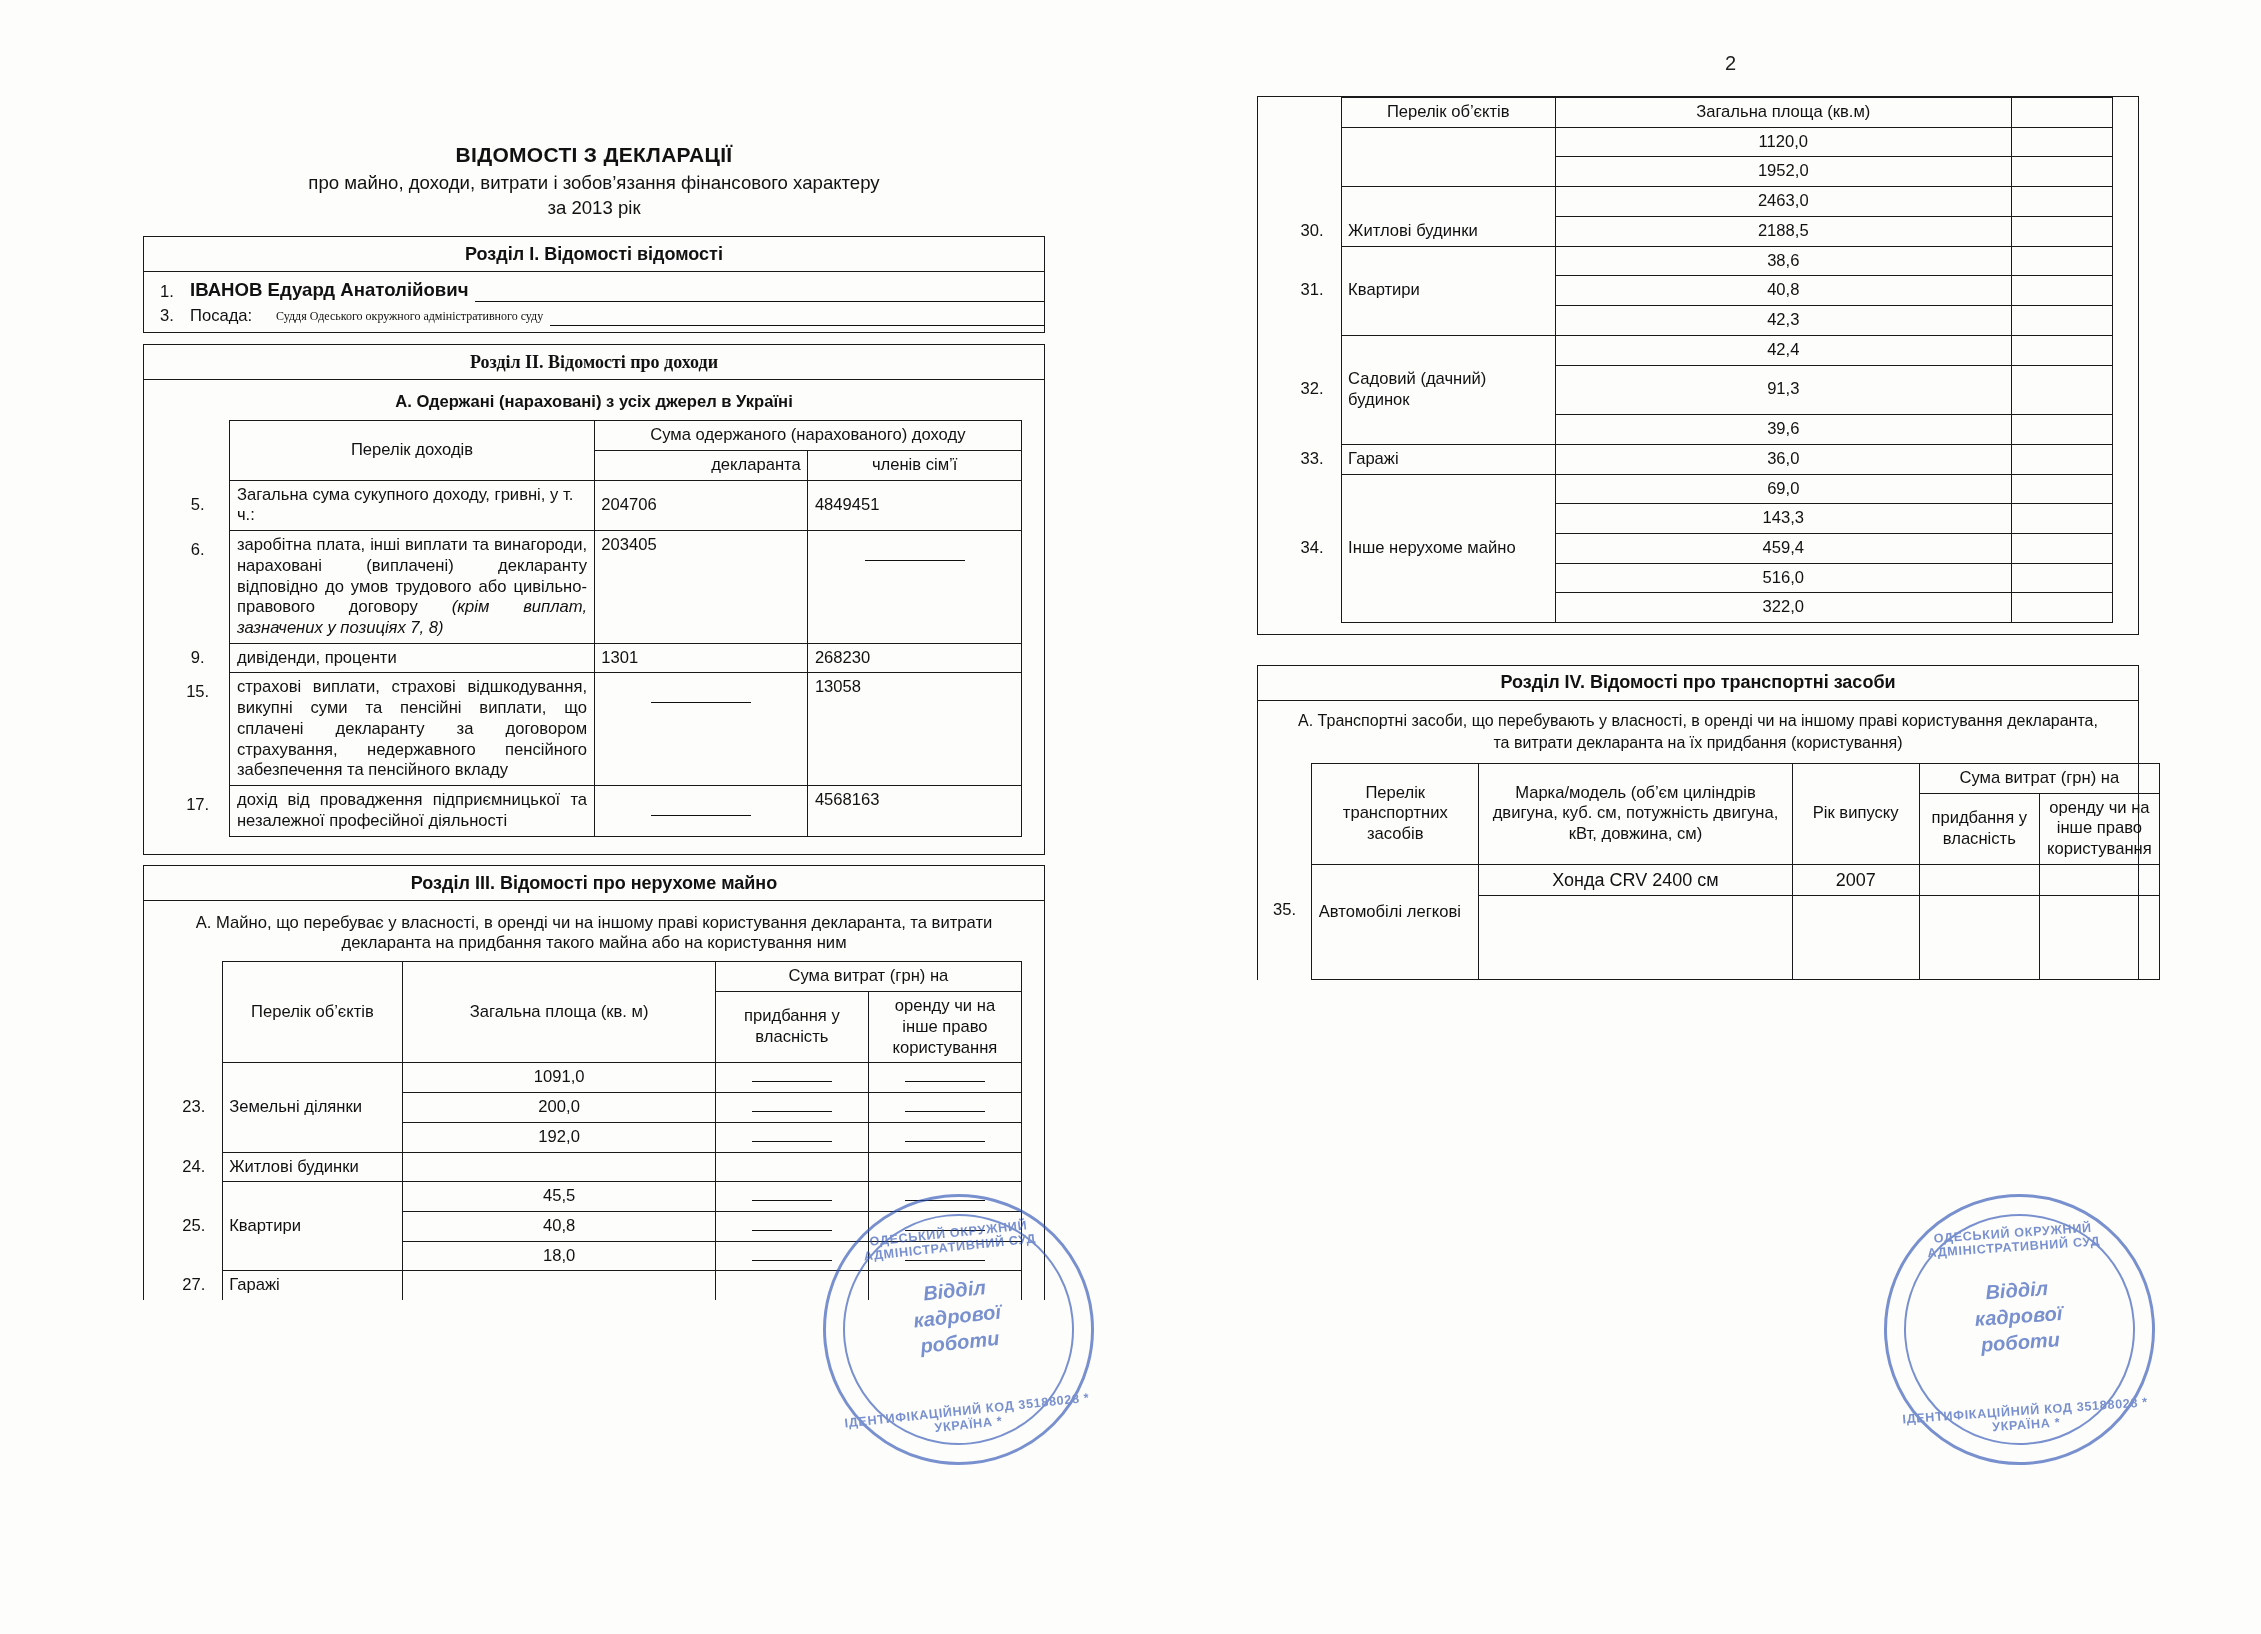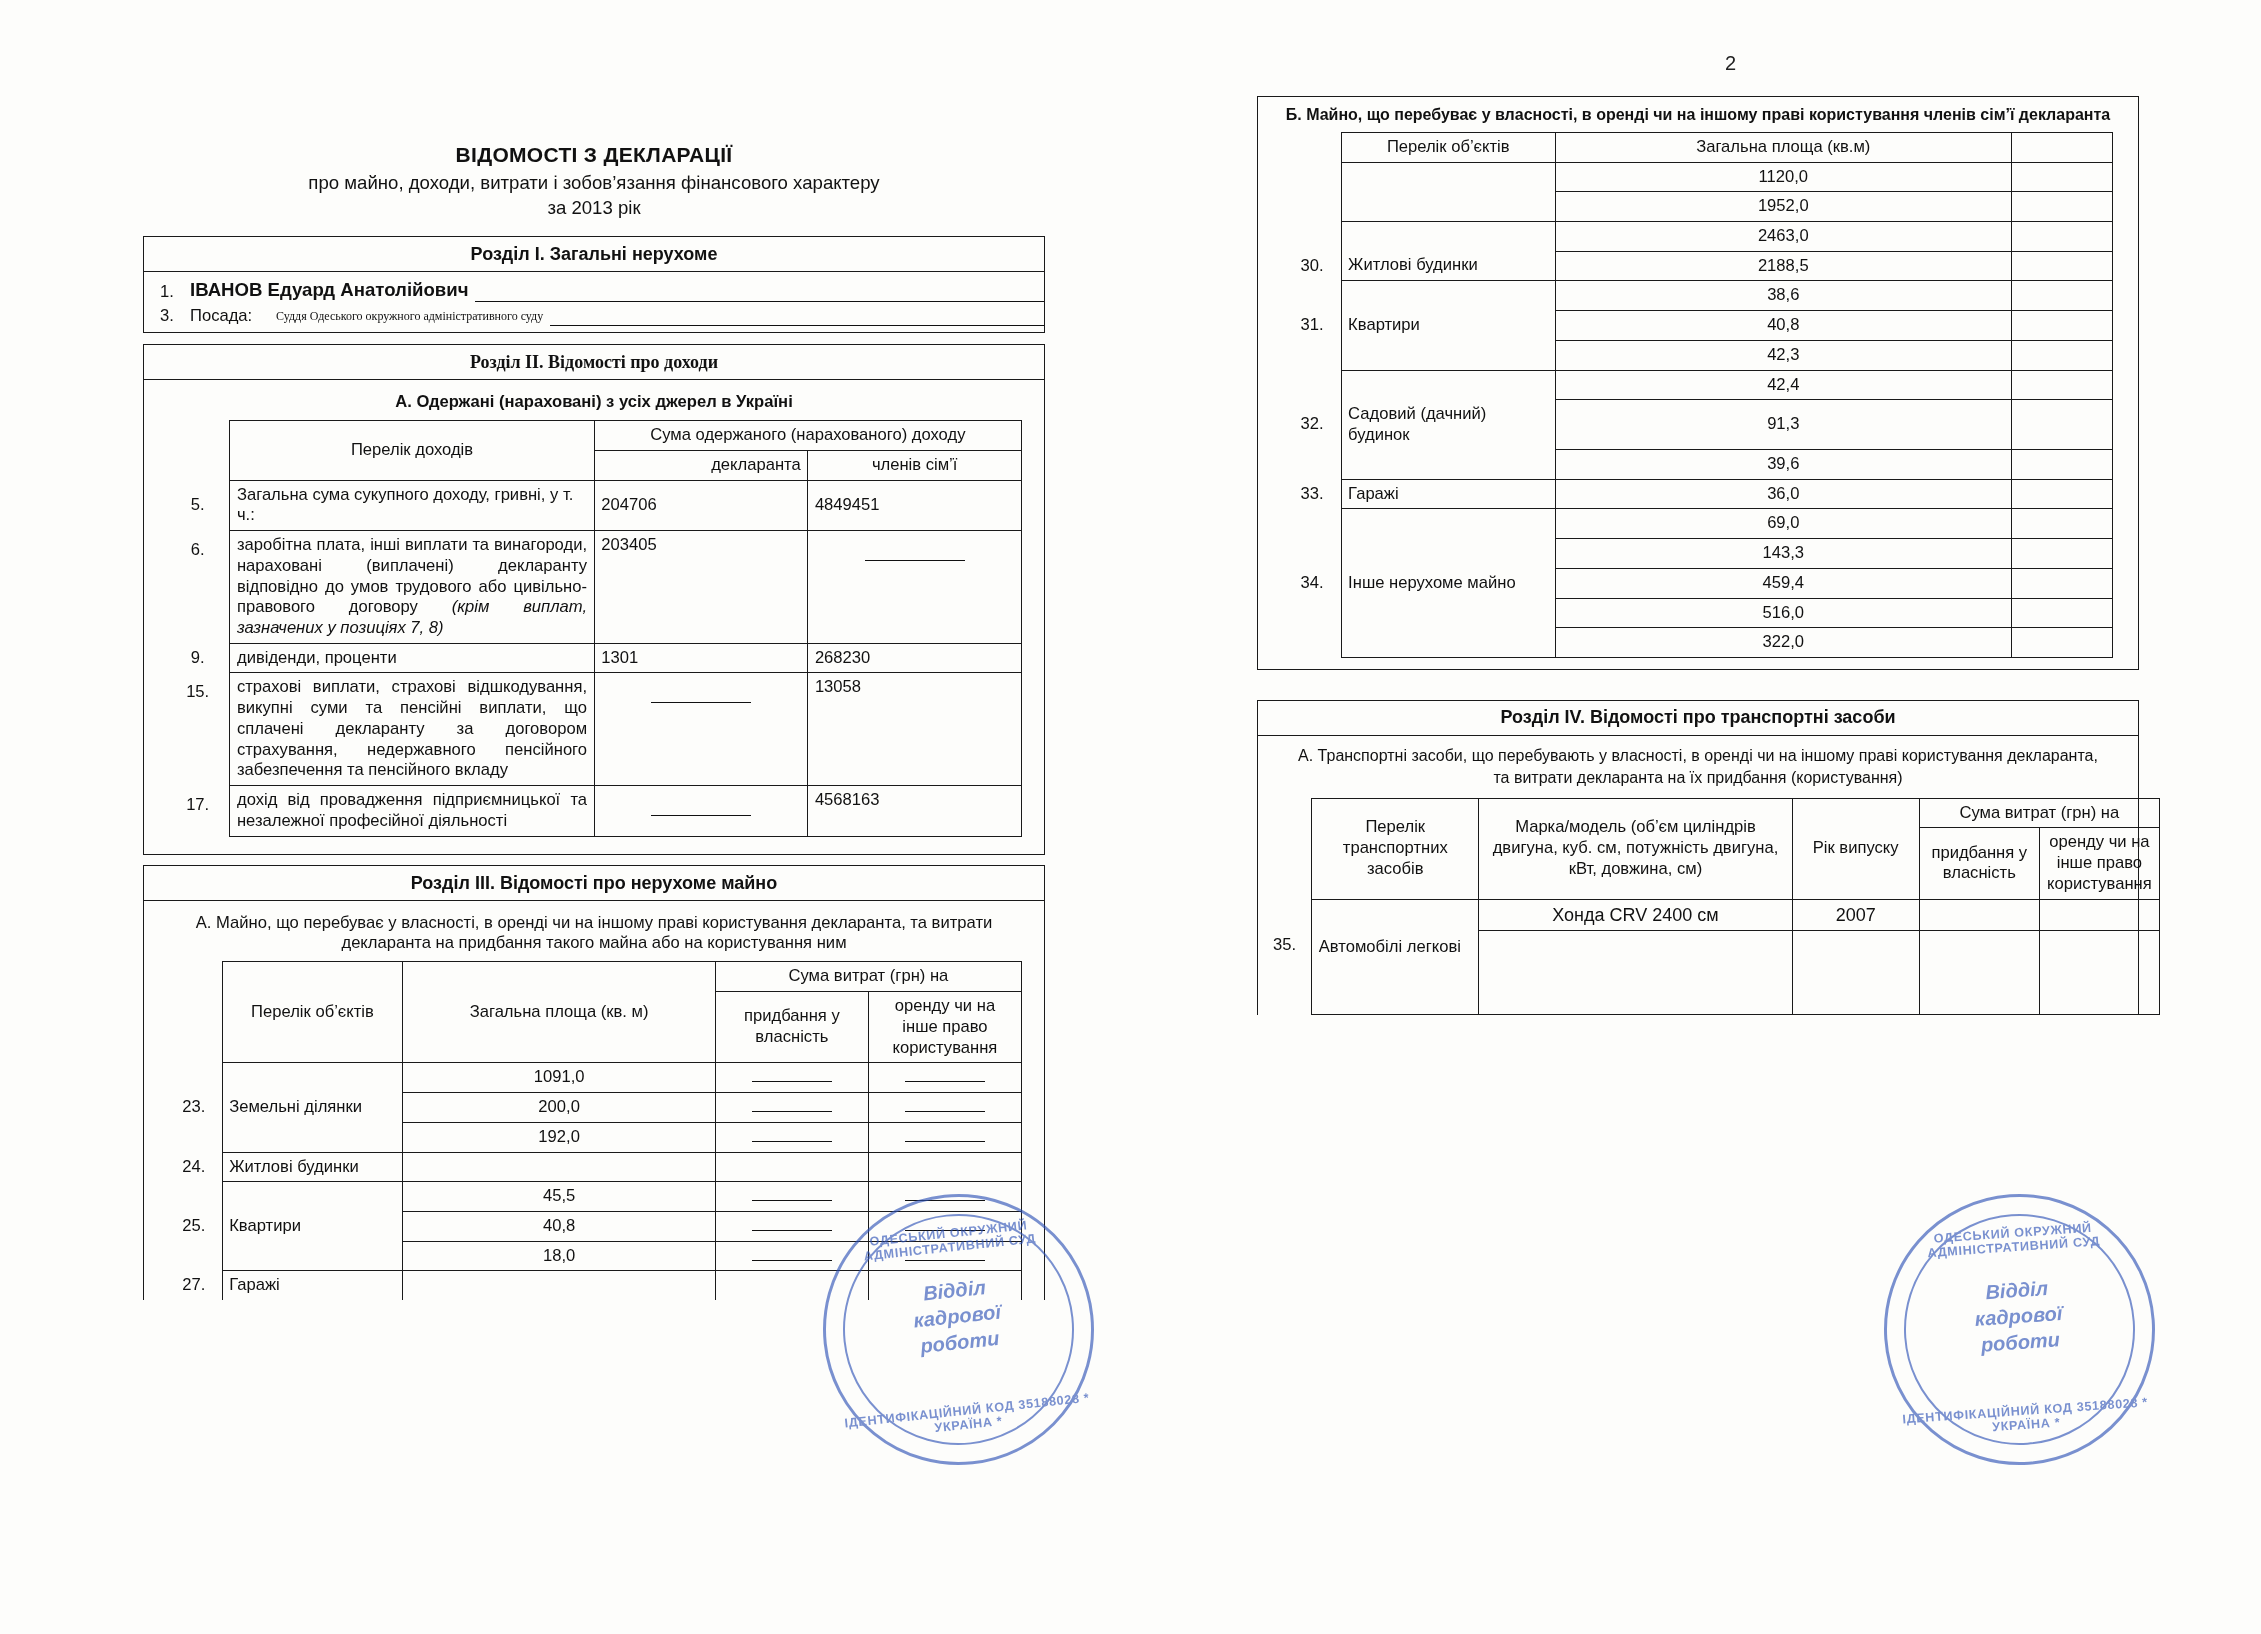--- a/index.html
+++ b/index.html
@@ -186,21 +186,21 @@
 
   <div class="left">
 
     <div class="title">
       <div class="t1">ВІДОМОСТІ З ДЕКЛАРАЦІЇ</div>
       <div class="t2">про майно, доходи, витрати і зобов’язання фінансового характеру</div>
       <div class="t3">за 2013 рік</div>
     </div>
 
     <div class="boxed">
-      <div class="sechead" style="border-bottom:1.3px solid #1a1a1a;">Розділ I. Загальні нерухоме</div>
+      <div class="sechead" style="border-bottom:1.3px solid #1a1a1a;">Розділ I. Відомості відомості</div>
       <div class="row1">
         <div class="numcell">1.</div>
         <div class="nameval">ІВАНОВ Едуард Анатолійович</div>
         <div class="underfill"></div>
       </div>
       <div class="row1" style="padding-top:0;padding-bottom:6.6px;">
         <div class="numcell">3.</div>
         <div class="postlabel">Посада:</div>
         <div class="postval">Суддя Одеського окружного адміністративного суду</div>
         <div class="underfill"></div>
@@ -341,21 +341,20 @@
           <td class="ctr" style="border-bottom:none;"></td>
         </tr>
       </tbody>
         </table>
     </div>
   </div>
 
   <div class="right">
 
     <div style="border:1.3px solid #1a1a1a;">
-      <div class="capt">Б. Майно, що перебуває у власності, в оренді чи на іншому праві користування членів сім’ї декларанта</div>
 
       <table class="tbl" style="width:829px;margin:0 auto 10.6px auto;">
         <tbody>
             <tr>
           <td class="ctr" style="width:40px;border:none;"></td>
           <td class="ctr" style="width:186px;">Перелік об’єктів</td>
           <td class="ctr" style="width:411px;">Загальна площа (кв.м)</td>
           <td style="width:80px;"></td>
         </tr>
 

